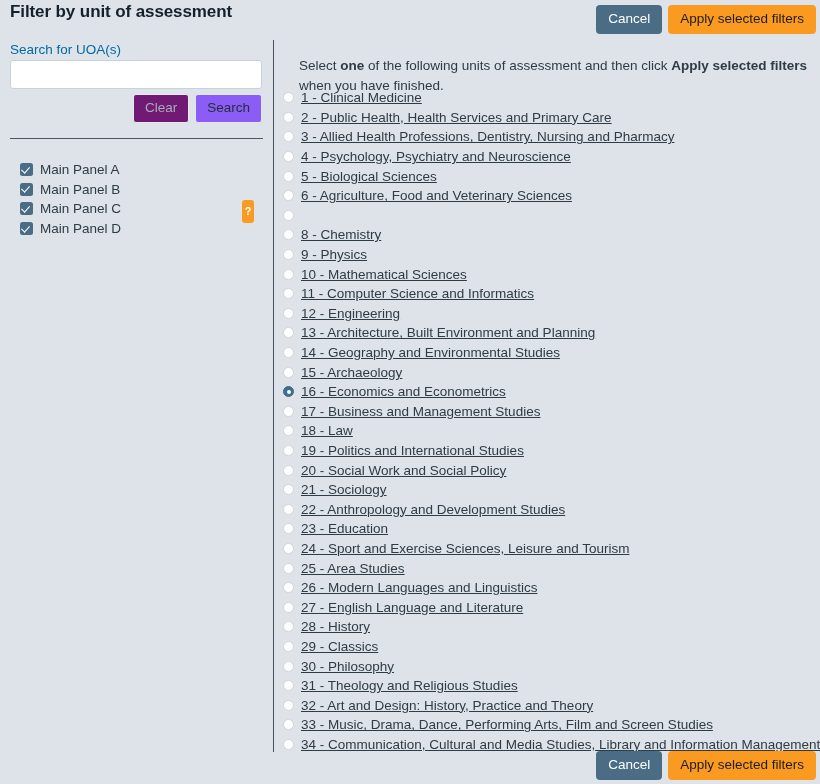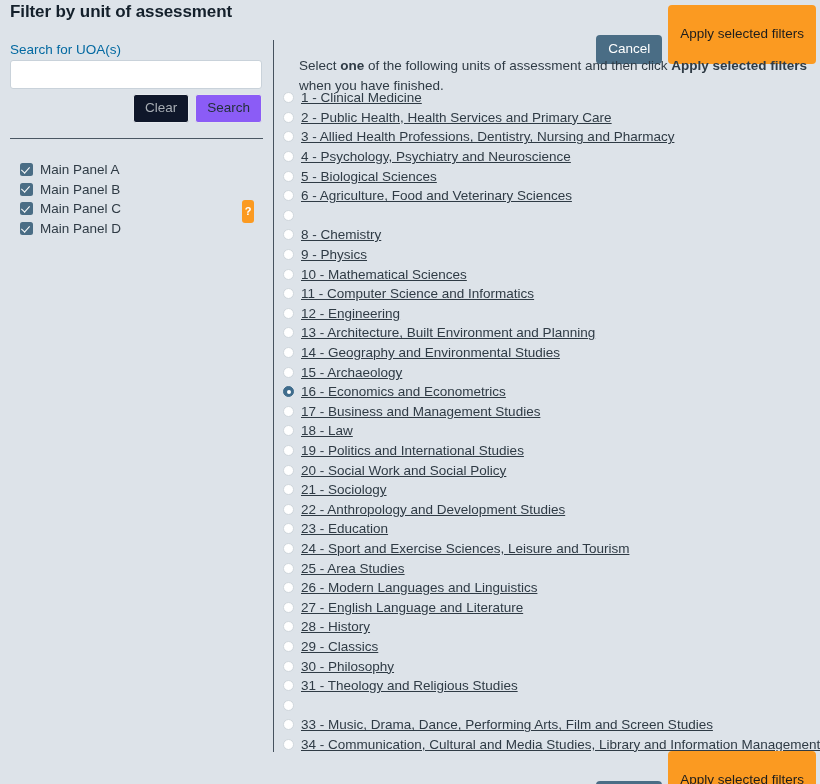--- a/index.html
+++ b/index.html
@@ -37,21 +37,21 @@
   .btn {
     border: none;
     border-radius: 4px;
     font-family: "Liberation Sans", sans-serif;
     font-size: 13.5px;
     padding: 6px 12px 7px;
     cursor: pointer;
     line-height: 1.15;
     white-space: nowrap;
   }
-  .btn-cancel { background: #4a6d85; color: #ffffff; margin-top: 30px; }
+  .btn-cancel { background: #4a6d85; color: #ffffff; }
   .btn-apply  { background: #fb9a21; color: #1d1d1d; }
 
   
   .left-col {
     position: absolute;
     left: 0; top: 40px;
     width: 272px;
     height: 744px;
   }
   .search-label {
@@ -84,21 +84,21 @@
   .btn-sm {
     border: 1px solid #e2e6ea;
     background: #f4f6f8;
     border-radius: 3px;
     font-family: "Liberation Sans", sans-serif;
     font-size: 13.5px;
     padding: 5px 11px 6px;
     cursor: pointer;
     line-height: 1.15;
   }
-  .btn-clear  { color: #a7adb4; background: #0f172a; border-color: #e6eaee; }
+  .btn-clear  { color: #a7adb4; background: #701a75; border-color: #e6eaee; }
   .btn-search { color: #23303b; background: #8b5cf6; }
 
   .divider {
     position: absolute;
     left: 10px; top: 98px;
     width: 253px;
     height: 0;
     border-top: 1px solid #4a5763;
   }
 
@@ -377,20 +377,21 @@
         <div class="uoa-row">
           <span class="radio"></span>
           <span class="uoa-label">30 - Philosophy</span>
         </div>
         <div class="uoa-row">
           <span class="radio"></span>
           <span class="uoa-label">31 - Theology and Religious Studies</span>
         </div>
         <div class="uoa-row">
           <span class="radio"></span>
+          <span class="uoa-label">32 - Art and Design: History, Practice and Theory</span>
         </div>
         <div class="uoa-row">
           <span class="radio"></span>
           <span class="uoa-label">33 - Music, Drama, Dance, Performing Arts, Film and Screen Studies</span>
         </div>
         <div class="uoa-row">
           <span class="radio"></span>
           <span class="uoa-label">34 - Communication, Cultural and Media Studies, Library and Information Management</span>
         </div>
       </div>

